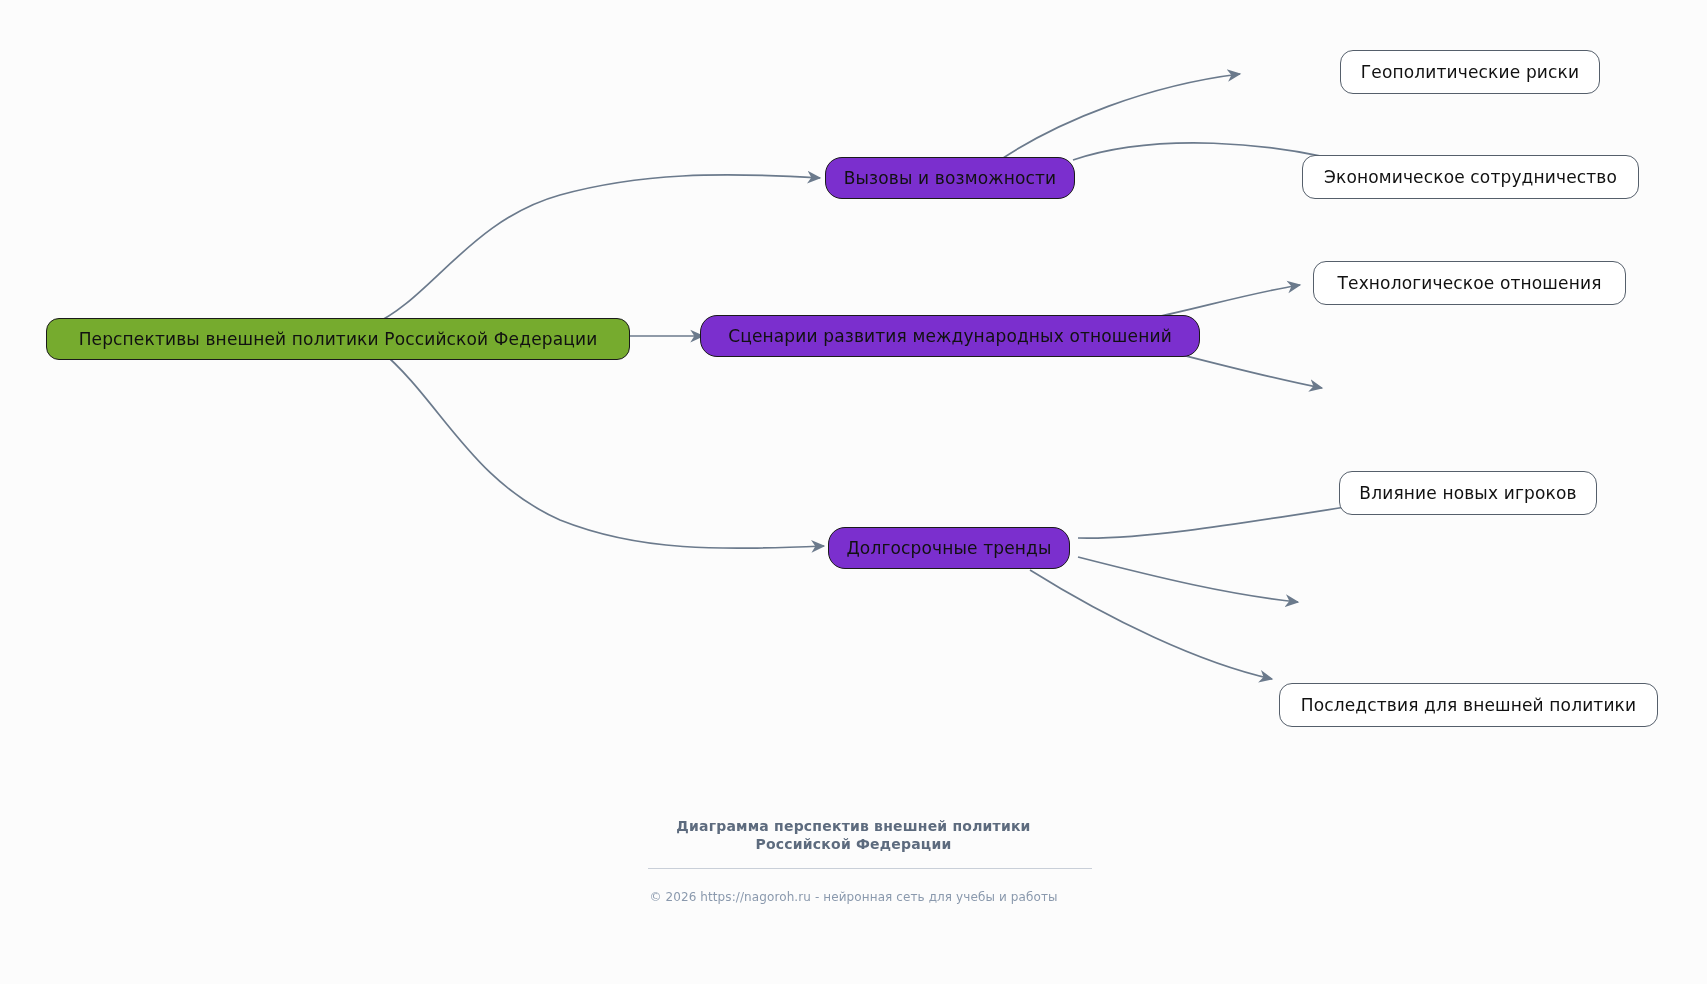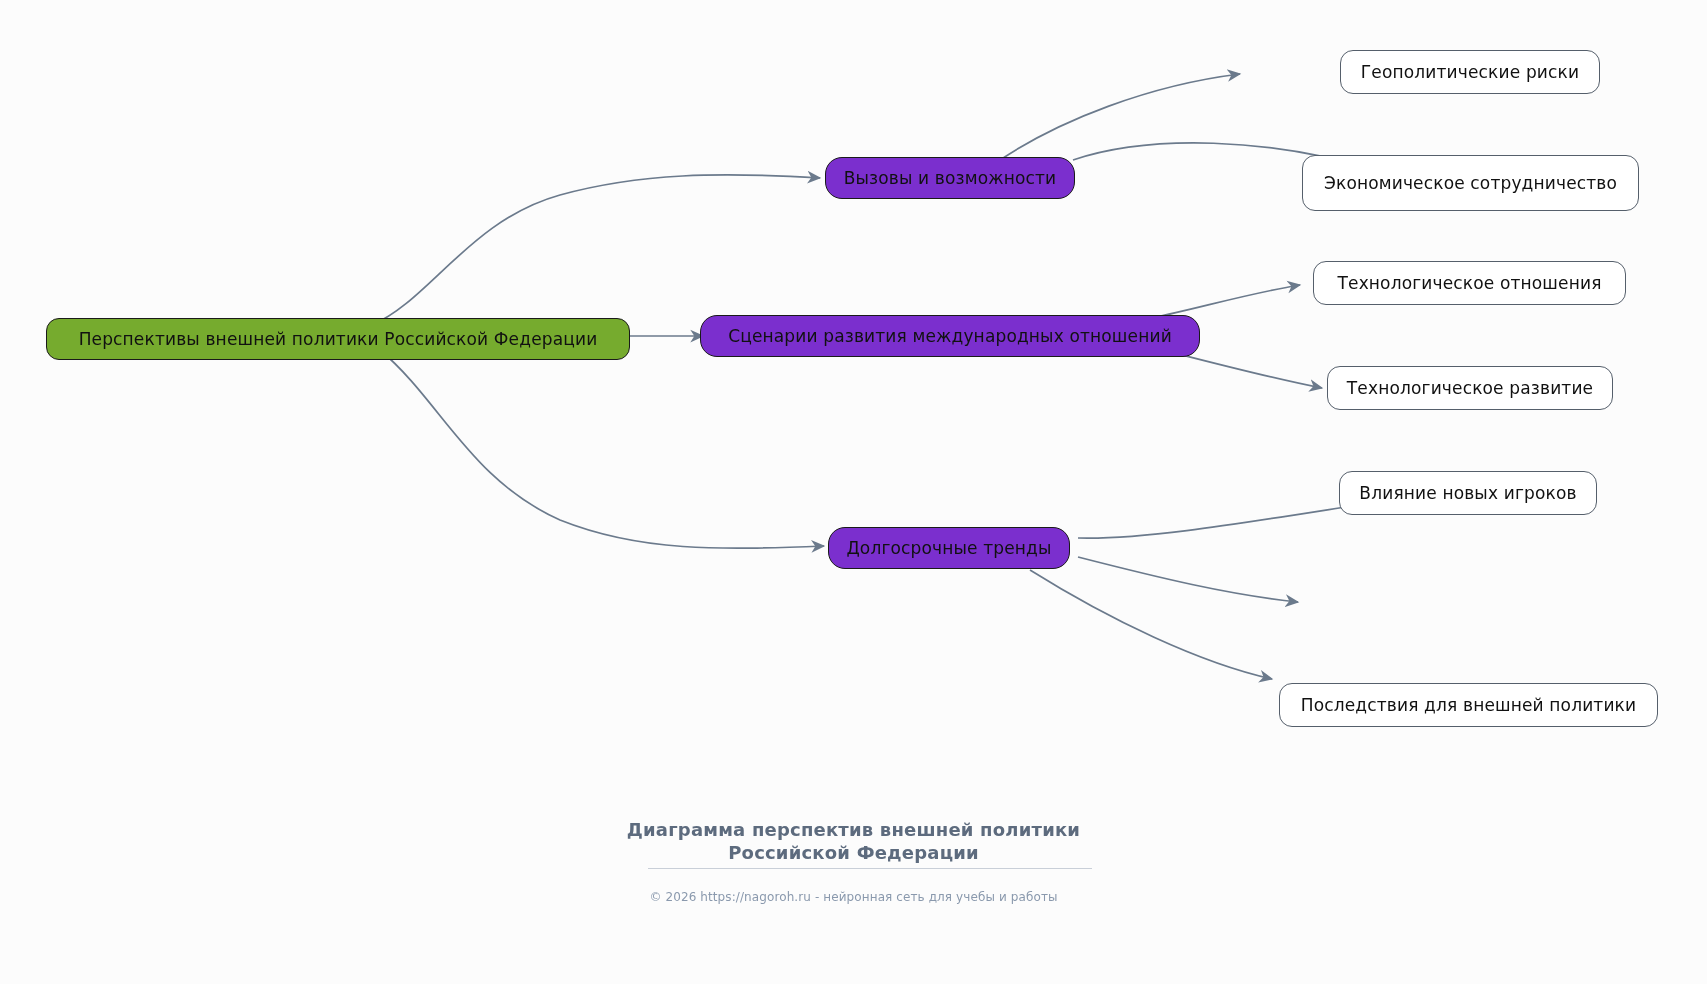--- a/index.html
+++ b/index.html
@@ -53,21 +53,21 @@
   .node.leaf {
     background: #ffffff;
     border: 1.7px solid #555f6b;
     border-radius: 13px;
   }
   .caption {
     position: absolute;
     width: 100%;
     text-align: center;
     color: #5d6b7e;
-    font-size: 18px;
+    font-size: 14px;
     font-weight: bold;
     line-height: 1.28;
     letter-spacing: 0.2px;
   }
   .caption-rule {
     position: absolute;
     height: 1px;
     background: #c9cfd8;
   }
   .copyright {
@@ -120,31 +120,28 @@
   </div>
 
   <div class="node branch" style="left:828px; top:527px; width:242px; height:42px;">
     <span>Долгосрочные тренды</span>
   </div>
 
   <div class="node leaf" style="left:1340px; top:50px; width:260px; height:44px;">
     <span>Геополитические риски</span>
   </div>
 
-  <div class="node leaf" style="left:1302px; top:155px; width:337px; height:56px;">
+  <div class="node leaf" style="left:1302px; top:155px; width:337px; height:44px;">
     <span>Экономическое сотрудничество</span>
   </div>
 
   <div class="node leaf" style="left:1313px; top:261px; width:313px; height:44px;">
     <span>Технологическое отношения</span>
   </div>
 
-  <div class="node leaf" style="left:1327px; top:366px; width:286px; height:44px;">
-    <span>Технологическое развитие</span>
-  </div>
 
   <div class="node leaf" style="left:1339px; top:471px; width:258px; height:44px;">
     <span>Влияние новых игроков</span>
   </div>
 
 
   <div class="node leaf" style="left:1279px; top:683px; width:379px; height:44px;">
     <span>Последствия для внешней политики</span>
   </div>
 

